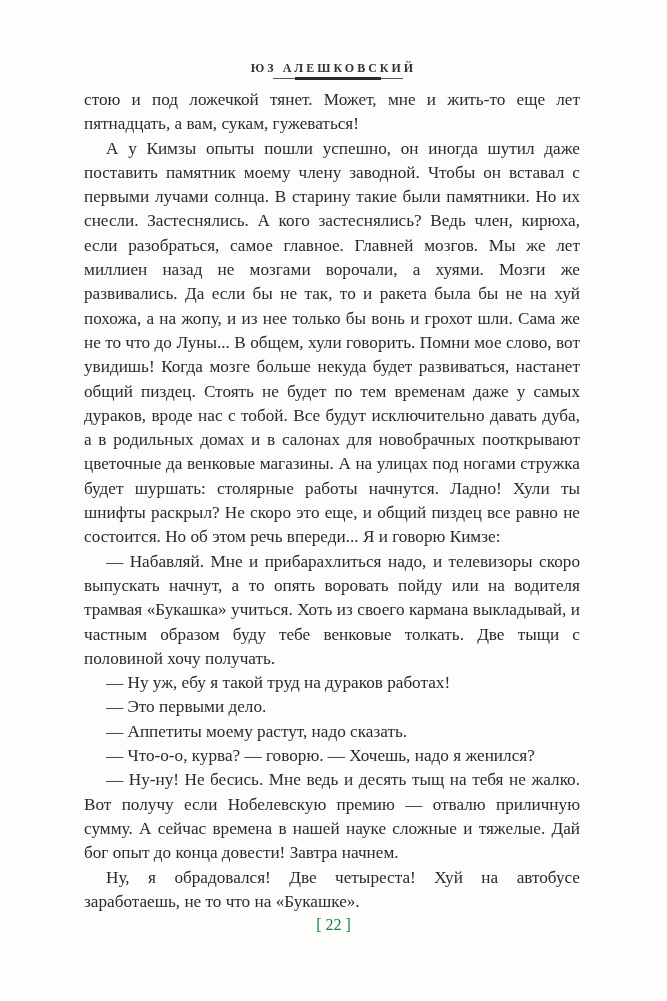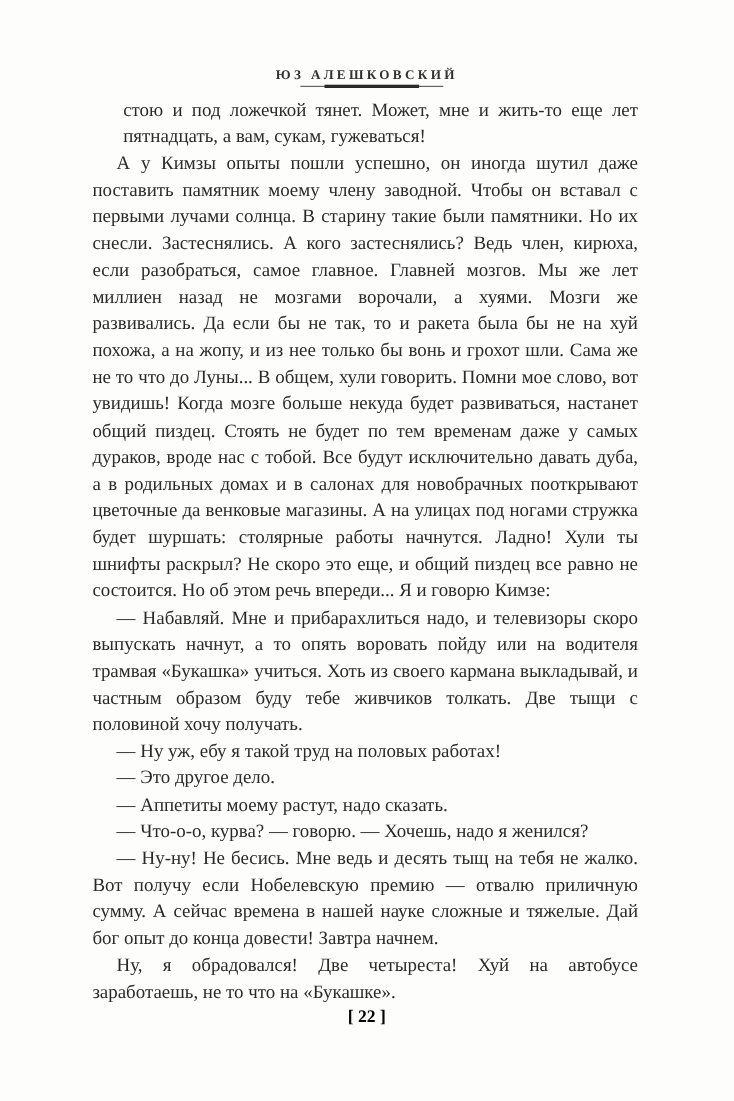--- a/index.html
+++ b/index.html
@@ -40,43 +40,43 @@
       top: 88px; left: 84px; width: 496px;
       font-size: 17.2px;
       line-height: 24.3px;
       text-align: justify;
       hyphens: manual;
     }
     .body-text p {
       margin: 0;
       text-indent: 22px;
     }
-    .body-text p.no-indent { text-indent: 0; margin-left: 28px; }
+    .body-text p.no-indent { text-indent: 0; }
     .folio {
       position: absolute;
       top: 916px; left: 0; width: 667px;
       text-align: center;
       font-size: 16px;
-      font-weight: bold;
-      color: #000000;
+      font-weight: normal;
+      color: #15803d;
     }
   </style>
 </head>
 <body>
 
 <div class="page">
   <div class="running-head">ЮЗ АЛЕШКОВСКИЙ</div>
   <div class="head-rule"></div>
 
   <div class="body-text">
     <p class="no-indent">стою и под ложечкой тянет. Может, мне и жить-то еще лет пятнадцать, а вам, сукам, гужеваться!</p>
     <p>А у Кимзы опыты пошли успешно, он иногда шутил даже поставить памятник моему члену заводной. Чтобы он вставал с первыми лучами солнца. В старину такие были памятники. Но их снесли. Застеснялись. А кого застеснялись? Ведь член, кирюха, если разобраться, самое главное. Главней мозгов. Мы же лет миллиен назад не мозгами ворочали, а хуями. Мозги же развивались. Да если бы не так, то и ракета была бы не на хуй похожа, а на жопу, и из нее только бы вонь и грохот шли. Сама же не то что до Луны... В общем, хули говорить. Помни мое слово, вот увидишь! Когда мозге больше некуда будет развиваться, настанет общий пиздец. Стоять не будет по тем временам даже у самых дураков, вроде нас с тобой. Все будут исключительно давать дуба, а в родильных домах и в салонах для новобрачных пооткрывают цветочные да венковые магазины. А на улицах под ногами стружка будет шуршать: столярные работы начнутся. Ладно! Хули ты шнифты раскрыл? Не скоро это еще, и общий пиздец все равно не состоится. Но об этом речь впереди... Я и говорю Кимзе:</p>
-    <p>— Набавляй. Мне и прибарахлиться надо, и телевизоры скоро выпускать начнут, а то опять воровать пойду или на водителя трамвая «Букашка» учиться. Хоть из своего кармана выкладывай, и частным образом буду тебе живчиков толкать. Две тыщи с половиной хочу получать.</p>
-    <p>— Ну уж, ебу я такой труд на половых работах!</p>
-    <p>— Это другое дело.</p>
+    <p>— Набавляй. Мне и прибарахлиться надо, и телевизоры скоро выпускать начнут, а то опять воровать пойду или на водителя трамвая «Букашка» учиться. Хоть из своего кармана выкладывай, и частным образом буду тебе венковые толкать. Две тыщи с половиной хочу получать.</p>
+    <p>— Ну уж, ебу я такой труд на дураков работах!</p>
+    <p>— Это первыми дело.</p>
     <p>— Аппетиты моему растут, надо сказать.</p>
     <p>— Что-о-о, курва? — говорю. — Хочешь, надо я женился?</p>
     <p>— Ну-ну! Не бесись. Мне ведь и десять тыщ на тебя не жалко. Вот получу если Нобелевскую премию — отвалю приличную сумму. А сейчас времена в нашей науке сложные и тяжелые. Дай бог опыт до конца довести! Завтра начнем.</p>
     <p>Ну, я обрадовался! Две четыреста! Хуй на автобусе заработаешь, не то что на «Букашке».</p>
   </div>
 
   <div class="folio">[ 22 ]</div>
 </div>
 
 </body></html>

